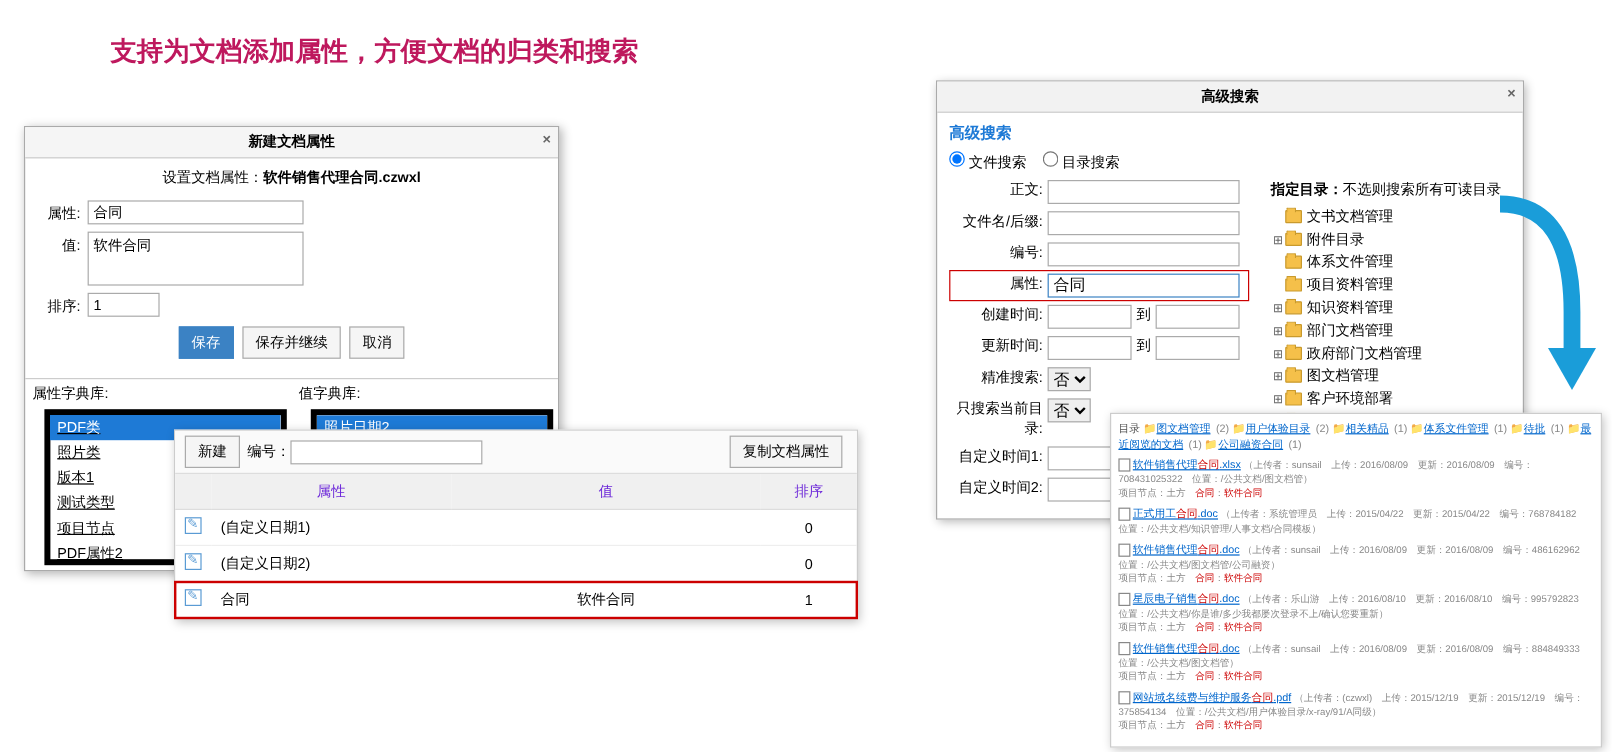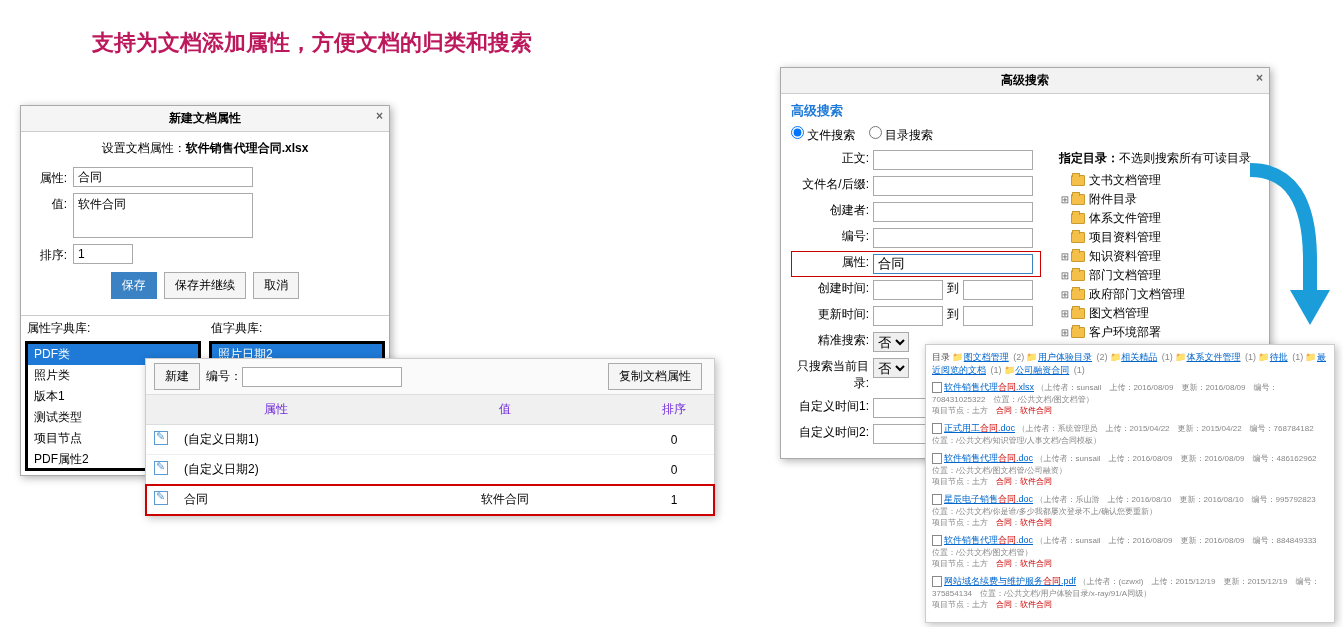--- a/index.html
+++ b/index.html
@@ -1,36 +1,36 @@
 <!DOCTYPE html>
 <html><head>
 <meta charset="utf-8">
 <style>
 * { box-sizing: border-box; margin: 0; padding: 0; }
 body { font-family: "Microsoft YaHei", Arial, sans-serif; font-size: 12px; background: #fff; width: 1343px; height: 627px; position: relative; }
 .main-title { position: absolute; left: 92px; top: 28px; font-size: 22px; font-weight: bold; color: #be185d; }
-.dialog1 { position: absolute; left: 20px; top: 105px; width: 370px; background: #fff; border: 1px solid #aaa; box-shadow: 2px 2px 8px rgba(0,0,0,0.3); }
+.dialog1 { position: absolute; left: 20px; top: 105px; width: 446px; background: #fff; border: 1px solid #aaa; box-shadow: 2px 2px 8px rgba(0,0,0,0.3); }
 .dialog1-header { background: #f5f5f5; border-bottom: 1px solid #ccc; padding: 4px 8px; text-align: center; font-weight: bold; position: relative; }
 .dialog1-header .close { position: absolute; right: 6px; top: 3px; cursor: pointer; color: #666; }
 .dialog1-body { padding: 8px 12px; }
 .setting-row { text-align: center; margin-bottom: 10px; font-size: 12px; }
 .setting-row b { font-weight: bold; }
 .form-row { display: flex; margin-bottom: 6px; align-items: flex-start; }
 .form-row label { width: 40px; text-align: right; padding-right: 6px; padding-top: 3px; }
 .form-row input[type=text], .form-row textarea { border: 1px solid #aaa; padding: 2px 4px; font-size: 12px; }
 .form-row input[type=text] { width: 180px; height: 20px; }
 .form-row textarea { width: 180px; height: 45px; resize: none; }
 .form-row input.short { width: 60px; }
 .btn-row { text-align: center; margin: 8px 0; }
 .btn { display: inline-block; padding: 4px 10px; margin: 0 2px; border: 1px solid #aaa; background: #f5f5f5; cursor: pointer; font-size: 12px; }
 .btn-primary { background: #3b82c4; color: #fff; border-color: #3b82c4; }
 .dict-columns { display: flex; border-top: 1px solid #ccc; }
 .dict-col { flex: 1; }
 .dict-col-label { padding: 4px 6px; font-size: 12px; }
-.dict-list { border: 3px solid #000000; margin: 0 4px 4px 4px; height: 130px; overflow: auto; }
+.dict-list { border: 5px solid #000000; margin: 0 4px 4px 16px; height: 130px; overflow: auto; text-decoration: underline; }
 .dict-item { padding: 2px 6px; cursor: pointer; }
 .dict-item.selected { background: #1e7ad6; color: #fff; }
 .panel2 { position: absolute; left: 145px; top: 358px; width: 570px; background: #fff; border: 1px solid #ccc; box-shadow: 2px 2px 8px rgba(0,0,0,0.25); }
 .panel2-top { display: flex; align-items: center; padding: 4px 6px; background: #fafafa; border-bottom: 1px solid #ddd; }
 .panel2-top .btn { margin-right: 6px; }
 .panel2-top input { border: 1px solid #aaa; padding: 2px 4px; width: 160px; height: 20px; }
 .table { width: 100%; border-collapse: collapse; }
 .table th { background: #f0f0f0; padding: 6px 8px; text-align: center; font-weight: normal; color: #6d28d9; border-bottom: 1px solid #ddd; }
 .table td { padding: 6px 8px; border-bottom: 1px solid #eee; }
 .table td.col-attr { text-align: left; }
@@ -82,21 +82,21 @@
 
 <div class="main-title">支持为文档添加属性，方便文档的归类和搜索</div>
 
 <div class="dialog1">
   <div class="dialog1-header">
     <span>新建文档属性</span>
     <span class="close">×</span>
   </div>
   <div class="dialog1-body">
     <div class="setting-row">
-      <span>设置文档属性：</span><b>软件销售代理合同.xlsx</b>
+      <span>设置文档属性：</span><b>软件销售代理合同.czwxl</b>
     </div>
     <div class="form-row">
       <label>属性:</label>
       <input type="text" value="合同" style="">
     </div>
     <div class="form-row">
       <label>值:</label>
       <textarea style="">软件合同</textarea>
     </div>
     <div class="form-row">
@@ -185,24 +185,20 @@
       <div class="adv-left">
         <div class="frow">
             <label>正文:</label>
             <input type="text" style="">
           </div>
         <div class="frow">
             <label>文件名/后缀:</label>
             <input type="text" style="">
           </div>
         <div class="frow">
-            <label>创建者:</label>
-            <input type="text" style="">
-          </div>
-        <div class="frow">
             <label>编号:</label>
             <input type="text" style="">
           </div>
         <div class="frow highlight">
           <label>属性:</label>
           <input type="text" style="border: 1px solid rgb(59, 130, 196);" value="合同">
           <div class="box-outline" style="left:0;top:-3px;width:250px;height:26px;"></div>
         </div>
         <div class="frow">
             <label>创建时间:</label>

